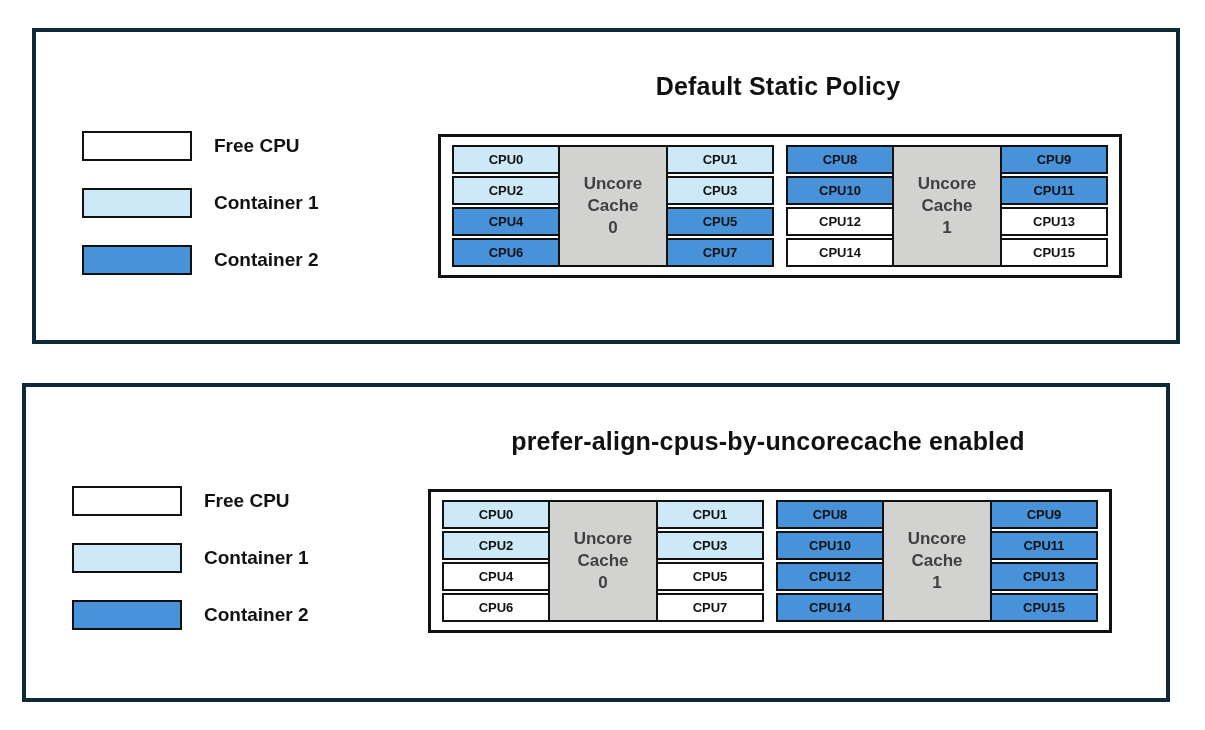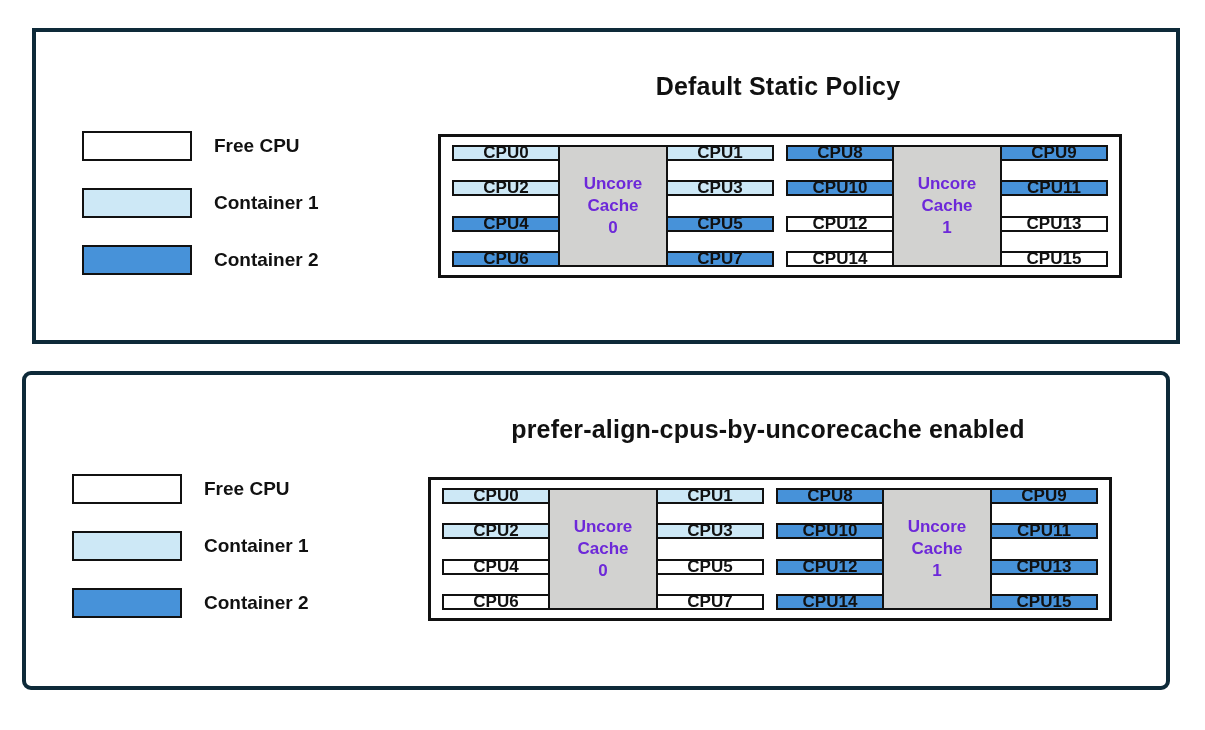--- a/index.html
+++ b/index.html
@@ -17,21 +17,21 @@
   }
   .panel {
     position: absolute;
     left: 22px;
     width: 1148px;
     box-sizing: border-box;
     border: 4px solid #0e2a39;
     background: #ffffff;
   }
   #panel-0 { top: 28px;  height: 316px; margin-left: 10px; }
-  #panel-1 { top: 371px; height: 319px; border-radius: 9px; }
+  #panel-1 { top: 383px; height: 319px; }
 
   .title {
     position: absolute;
     left: 400px;
     top: 40px;
     width: 684px;
     margin: 0;
     text-align: center;
     font-size: 25px;
     font-weight: 700;
@@ -86,44 +86,44 @@
     display: flex;
     height: 122px;
   }
   .cpu-col {
     display: flex;
     flex-direction: column;
     justify-content: space-between;
     width: 108px;
   }
   .cpu-cell {
-    height: 16px;
+    height: 29px;
     box-sizing: border-box;
     border: 2px solid #111111;
     display: flex;
     align-items: center;
     justify-content: center;
-    font-size: 17px;
+    font-size: 13px;
     font-weight: 700;
     color: #111111;
   }
   .cache-box {
     width: 110px;
     height: 122px;
     box-sizing: border-box;
     border: 2px solid #111111;
     margin: 0 -2px;
     display: flex;
     flex-direction: column;
     align-items: center;
     justify-content: center;
     font-size: 17px;
     font-weight: 700;
     line-height: 1.3;
-    color: #6d28d9;
+    color: #404040;
     text-align: center;
     z-index: 1;
   }
 </style>
 </head>
 <body>
 
 <div class="stage">
 
   <section class="panel" id="panel-0">

